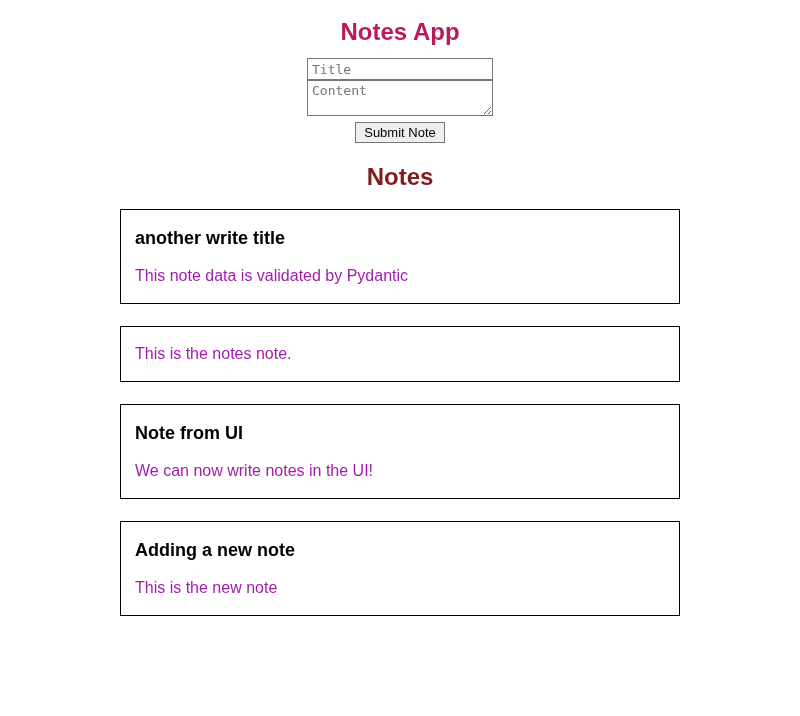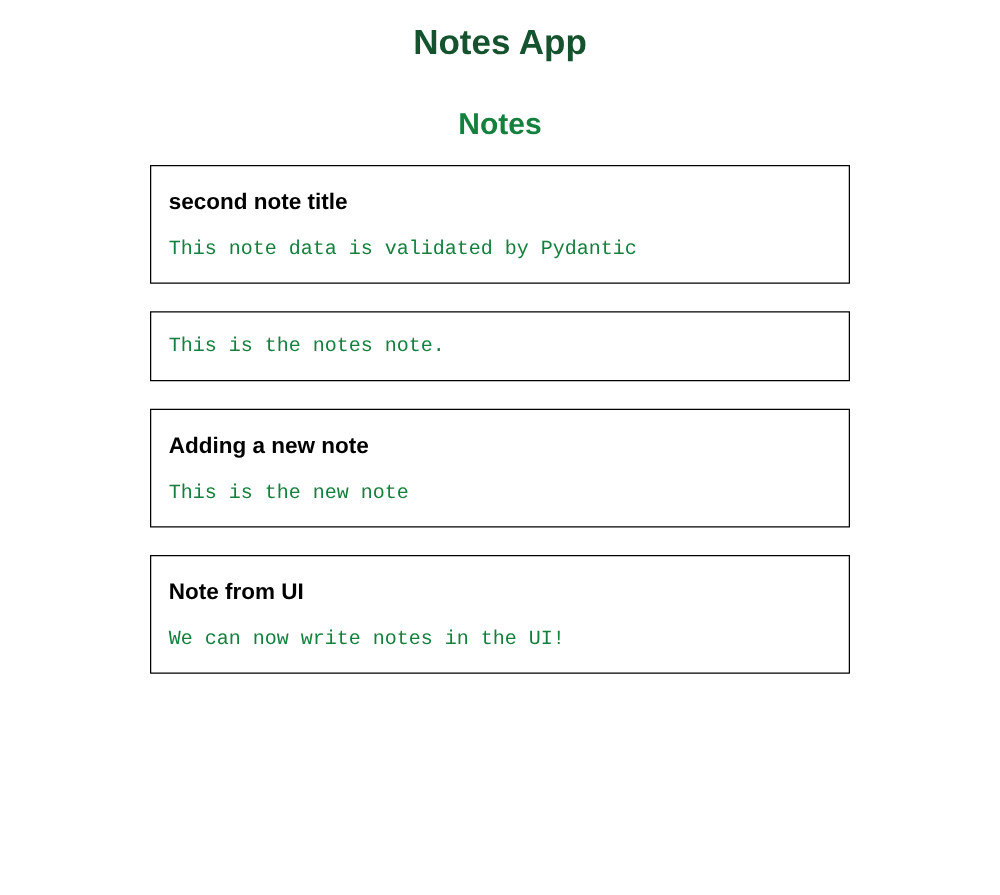--- a/index.html
+++ b/index.html
@@ -11,24 +11,24 @@
       font-family: Arial, Helvetica, sans-serif;
       background: #ffffff;
       width: 800px;
       margin: 0 auto;
     }
     .container {
       text-align: center;
       padding-top: 18px;
     }
     h1.page-title {
-      font-size: 28px;
+      font-size: 24px;
       font-weight: 700;
       margin-bottom: 12px;
-      color: #14532d;
+      color: #be185d;
     }
     .form-wrap {
       display: inline-block;
       text-align: left;
     }
     .title-input {
       width: 186px;
       height: 22px;
       font-family: monospace;
       font-size: 13px;
@@ -55,65 +55,71 @@
       font-family: Arial, sans-serif;
       font-size: 13px;
       padding: 2px 8px;
       border: 1px solid #767676;
       background: #efefef;
       cursor: pointer;
     }
     h2.notes-heading {
       font-size: 24px;
       font-weight: 700;
-      margin-top: 36px;
+      margin-top: 20px;
       margin-bottom: 18px;
-      color: #15803d;
+      color: #7f1d1d;
     }
     .notes-list {
       width: 560px;
       margin: 0 auto;
     }
     .note-card {
       border: 1px solid #000;
       padding: 18px 14px 18px 14px;
       margin-bottom: 22px;
       text-align: left;
     }
     .note-card h3 {
       font-size: 18px;
       font-weight: 700;
       margin-bottom: 18px;
       color: #000;
     }
     .note-card p {
       font-size: 16px;
-      color: #15803d;
-      font-family: Liberation Mono, monospace;
+      color: #a21caf;
     }
   </style>
 </head>
 <body>
 
 <div class="container">
   <h1 class="page-title">Notes App</h1>
 
+  <div class="form-wrap">
+    <input type="text" class="title-input" placeholder="Title" style="">
+    <textarea class="content-textarea" placeholder="Content" style=""></textarea>
+    <div class="submit-btn-wrap">
+      <button class="submit-btn">Submit Note</button>
+    </div>
+  </div>
 
   <h2 class="notes-heading">Notes</h2>
 
   <div class="notes-list">
     <div class="note-card">
-      <h3>second note title</h3>
+      <h3>another write title</h3>
       <p>This note data is validated by Pydantic</p>
     </div>
     <div class="note-card">
       <p>This is the notes note.</p>
     </div>
     <div class="note-card">
+      <h3>Note from UI</h3>
+      <p>We can now write notes in the UI!</p>
+    </div>
+    <div class="note-card">
       <h3>Adding a new note</h3>
       <p>This is the new note</p>
-    </div>
-    <div class="note-card">
-      <h3>Note from UI</h3>
-      <p>We can now write notes in the UI!</p>
     </div>
   </div>
 </div>
 
 </body></html>

